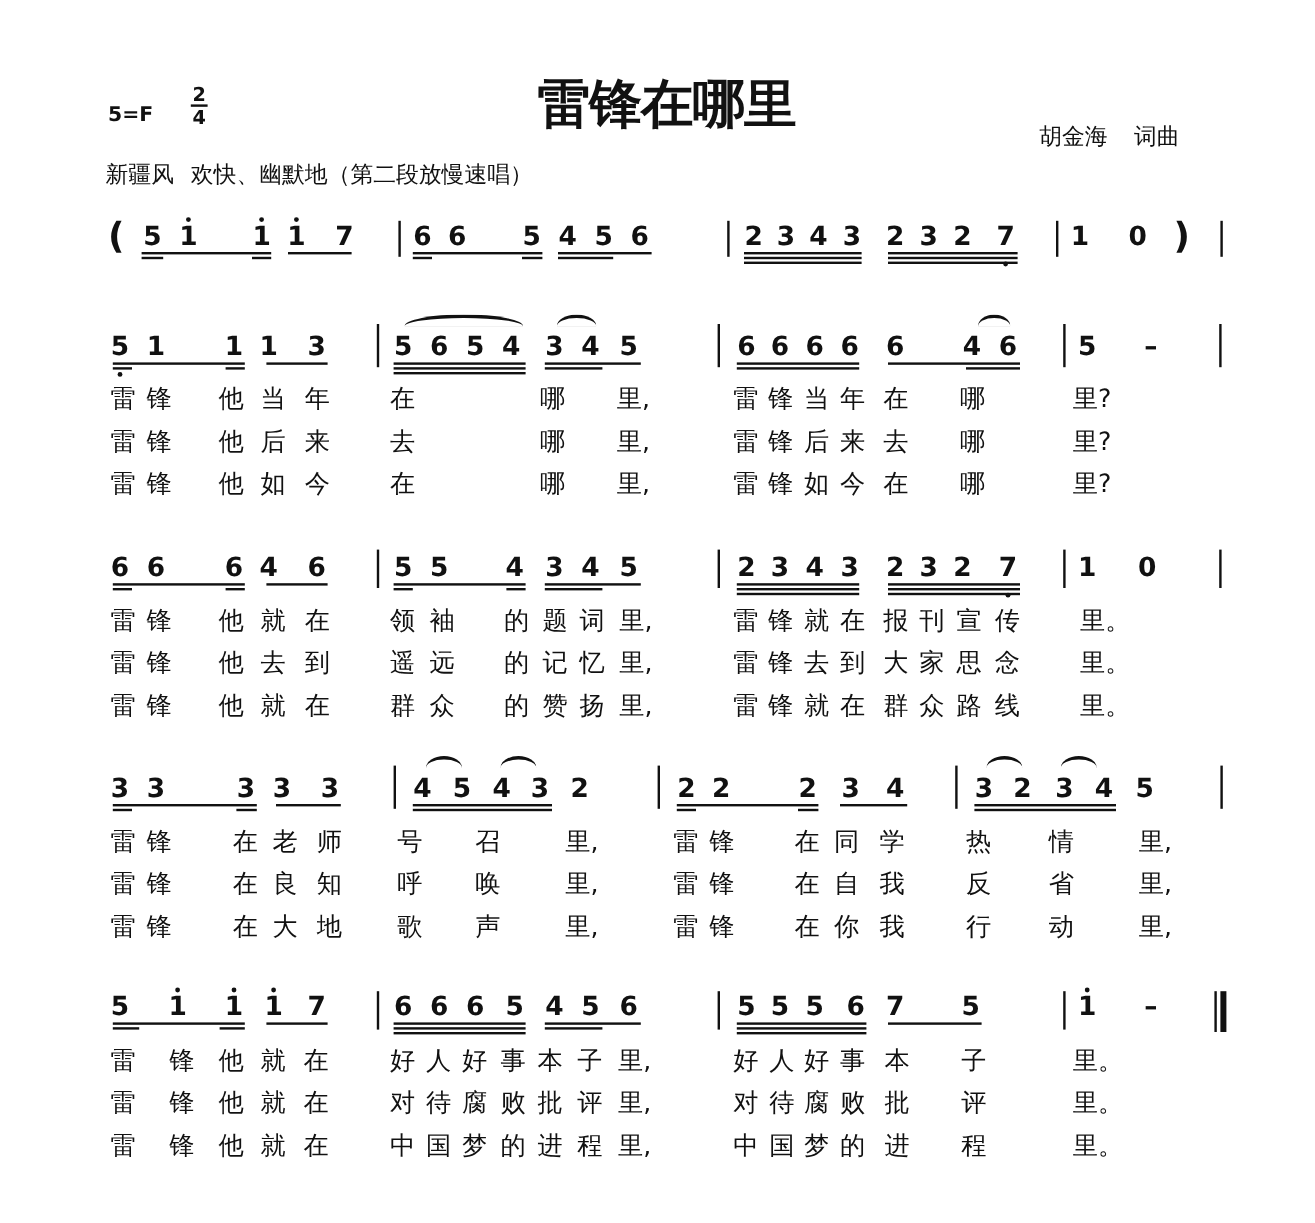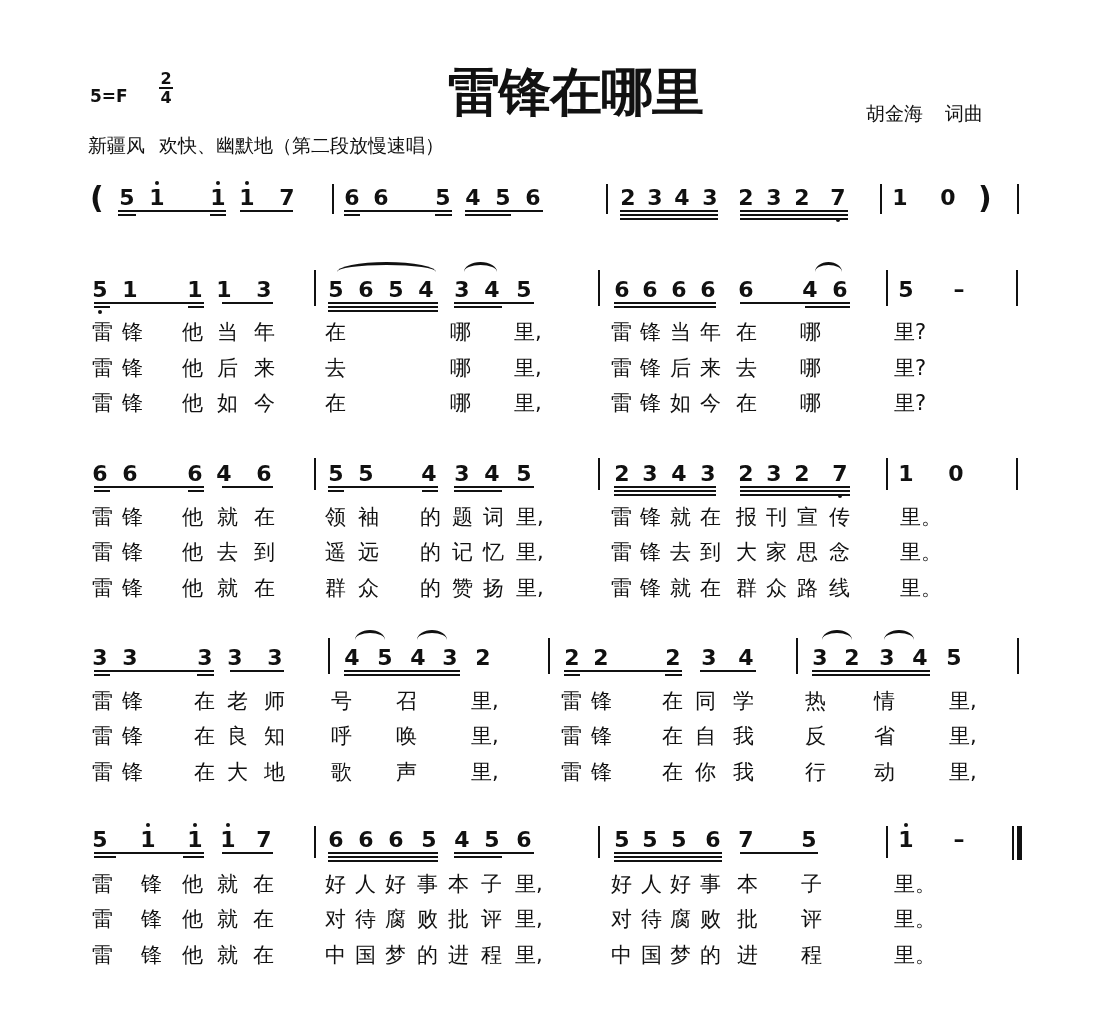--- a/index.html
+++ b/index.html
@@ -6,21 +6,21 @@
   html, body { width: 1096px; height: 1019px; background: #ffffff; overflow: hidden; }
   body { position: relative; font-family: "DejaVu Sans", "Liberation Sans", sans-serif; color: #111; }
 
   .abs { position: absolute; white-space: nowrap; }
 
   .key { left: 90px; top: 86px; font-size: 17px; font-weight: bold; letter-spacing: 0px; }
   .meter { left: 158px; top: 70px; font-size: 16px; font-weight: bold; line-height: 17px; text-align: center; width: 16px; }
   .meter .num { display: block; }
   .meter .line { display: block; height: 2px; background: #111; margin: 0 1px; }
 
-  .title { left: 448px; top: 58px; font-size: 52px; font-weight: bold; letter-spacing: -1px; }
+  .title { left: 448px; top: 58px; font-size: 44px; font-weight: bold; letter-spacing: -1px; }
   .composer { left: 866px; top: 101px; font-size: 19px; }
   .composer span { margin-right: 22px; }
   .expression { left: 88px; top: 133px; font-size: 19px; }
   .expression .gap { display: inline-block; width: 14px; }
 
   .barline { position: absolute; width: 2px; background: #111; }
   .barline.final { width: 5px; }
   .barline.thin { width: 2px; }
 
   .note { position: absolute; font-size: 22px; font-weight: bold; width: 18px; text-align: center; line-height: 24px; }

